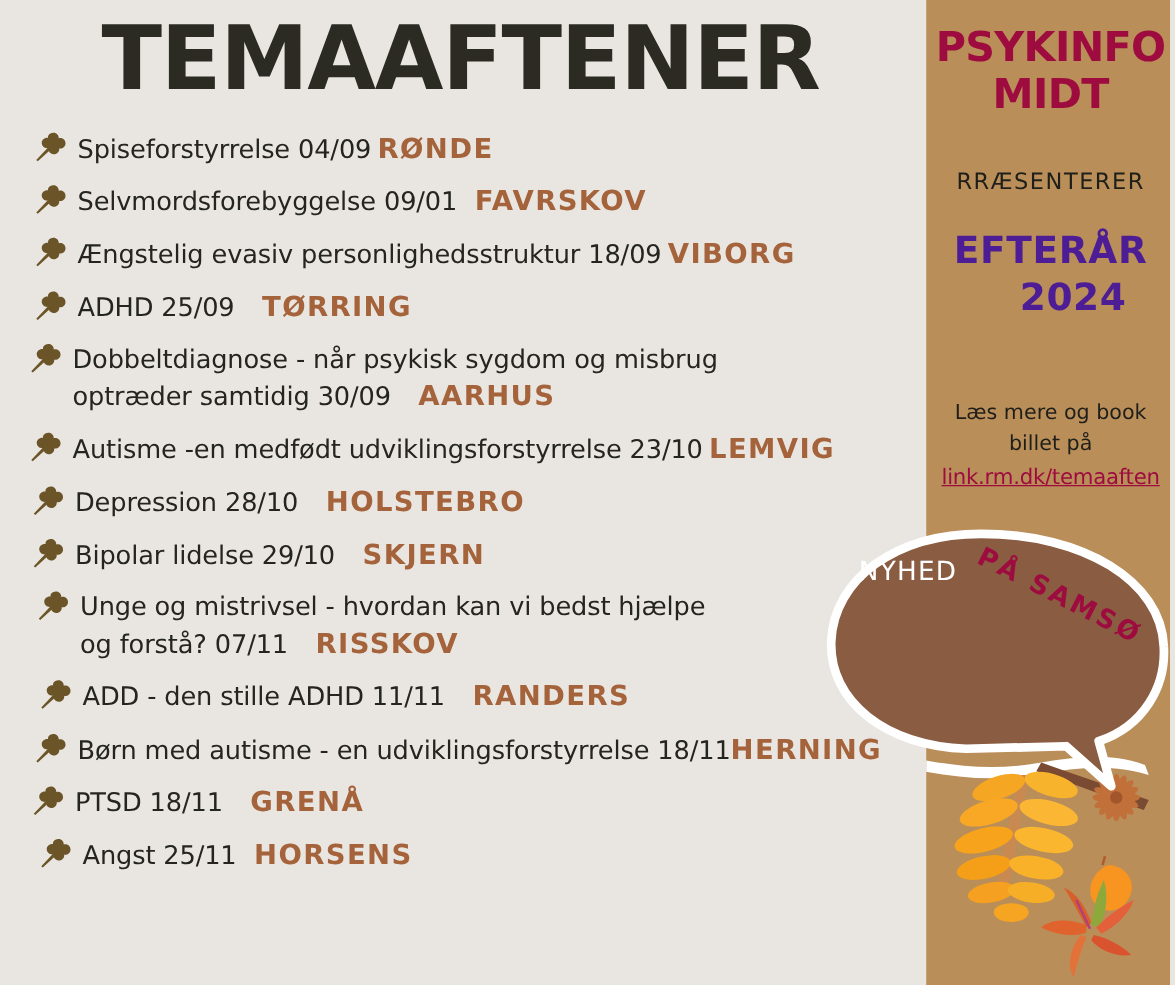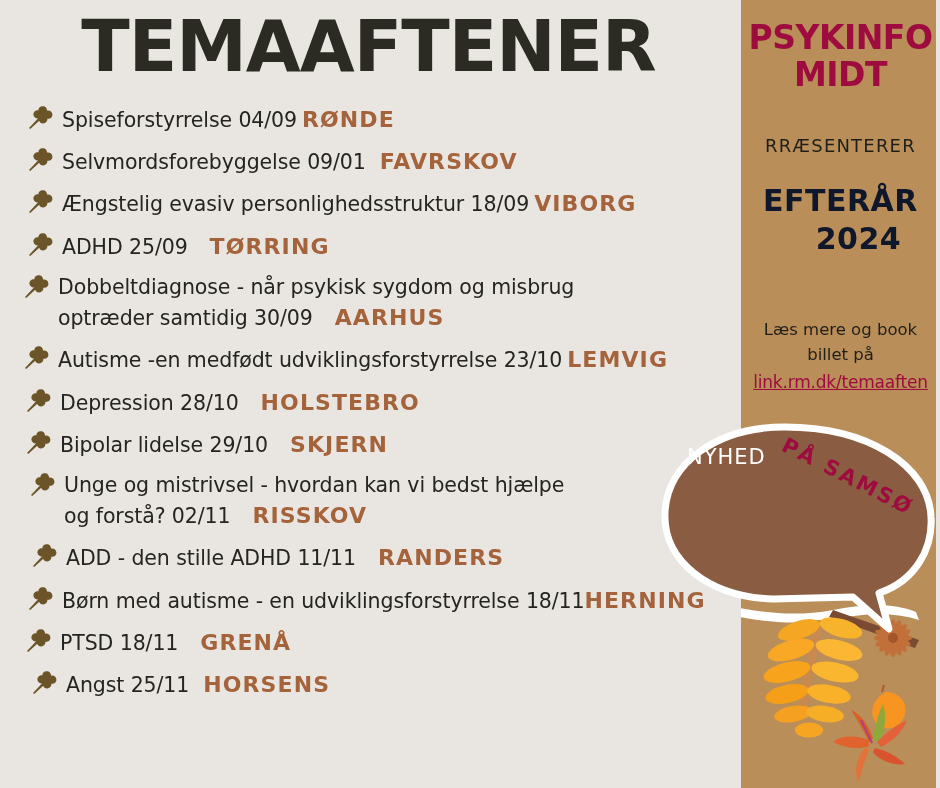--- a/index.html
+++ b/index.html
@@ -36,21 +36,21 @@
     position:absolute;left:0;right:0;top:135px;
     text-align:center;
     color:#1F1F1A;
     font-size:18px;
     letter-spacing:1.2px;
     font-weight:500;
   }
   .sb-season{
     position:absolute;left:0;right:0;top:182px;
     text-align:center;
-    color:#0f172a;
+    color:#4c1d95;
     font-weight:bold;
     font-size:30px;
     line-height:1.25;
     letter-spacing:0.5px;
   }
   .sb-season .yr{display:block;padding-left:36px;}
   .sb-book{
     position:absolute;left:6px;right:6px;top:318px;
     text-align:center;
     color:#1F1F1A;
@@ -267,21 +267,21 @@
       </div>
       <div class="item gap-lg i8">
         <div class="pin">
           <svg width="30" height="26" viewBox="0 0 30 26" xmlns="http://www.w3.org/2000/svg">
             <g fill="#6B5528">
               <path d="M16.5 2.2 C 19.2 2.0 21.2 4.2 21.0 6.6 C 23.6 6.0 26.2 7.6 26.4 10.4 C 26.6 13.2 24.0 15.2 21.4 14.8 C 21.6 17.4 19.6 19.6 16.8 19.4 C 14.2 19.2 12.4 16.8 12.8 14.4 C 10.2 15.0 7.6 13.4 7.4 10.6 C 7.2 7.8 9.8 5.8 12.4 6.2 C 12.2 3.8 14.0 2.4 16.5 2.2 Z"></path>
               <path d="M12.6 13.8 L 3.0 24.0 L 4.2 25.0 L 14.6 15.6 Z"></path>
             </g>
           </svg>
         </div>
-        <div class="txt"><span>Unge og mistrivsel - hvordan kan vi bedst hjælpe</span><span class="line2"><span>og forstå? 02/11</span><span class="city">RISSKOV</span></span></div>
+        <div class="txt"><span>Unge og mistrivsel - hvordan kan vi bedst hjælpe</span><span class="line2"><span>og forstå? 07/11</span><span class="city">RISSKOV</span></span></div>
       </div>
       <div class="item gap-lg i9">
         <div class="pin">
           <svg width="30" height="26" viewBox="0 0 30 26" xmlns="http://www.w3.org/2000/svg">
             <g fill="#6B5528">
               <path d="M16.5 2.2 C 19.2 2.0 21.2 4.2 21.0 6.6 C 23.6 6.0 26.2 7.6 26.4 10.4 C 26.6 13.2 24.0 15.2 21.4 14.8 C 21.6 17.4 19.6 19.6 16.8 19.4 C 14.2 19.2 12.4 16.8 12.8 14.4 C 10.2 15.0 7.6 13.4 7.4 10.6 C 7.2 7.8 9.8 5.8 12.4 6.2 C 12.2 3.8 14.0 2.4 16.5 2.2 Z"></path>
               <path d="M12.6 13.8 L 3.0 24.0 L 4.2 25.0 L 14.6 15.6 Z"></path>
             </g>
           </svg>
         </div>

